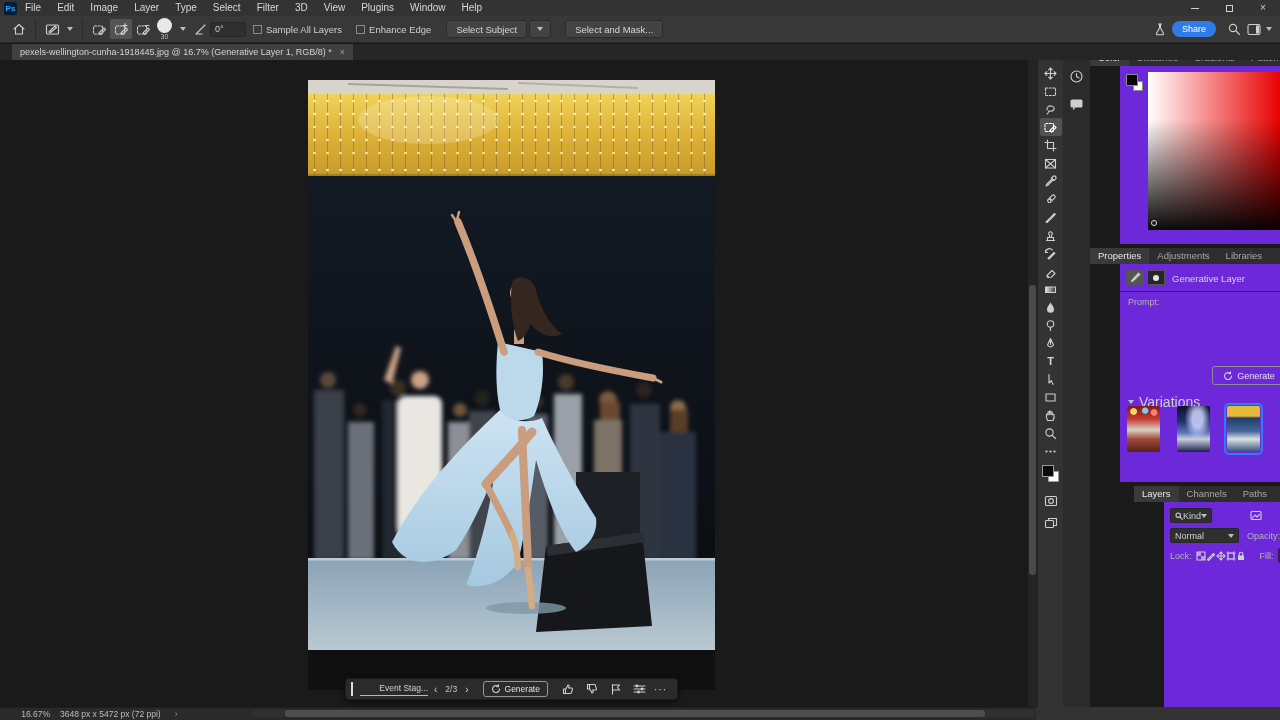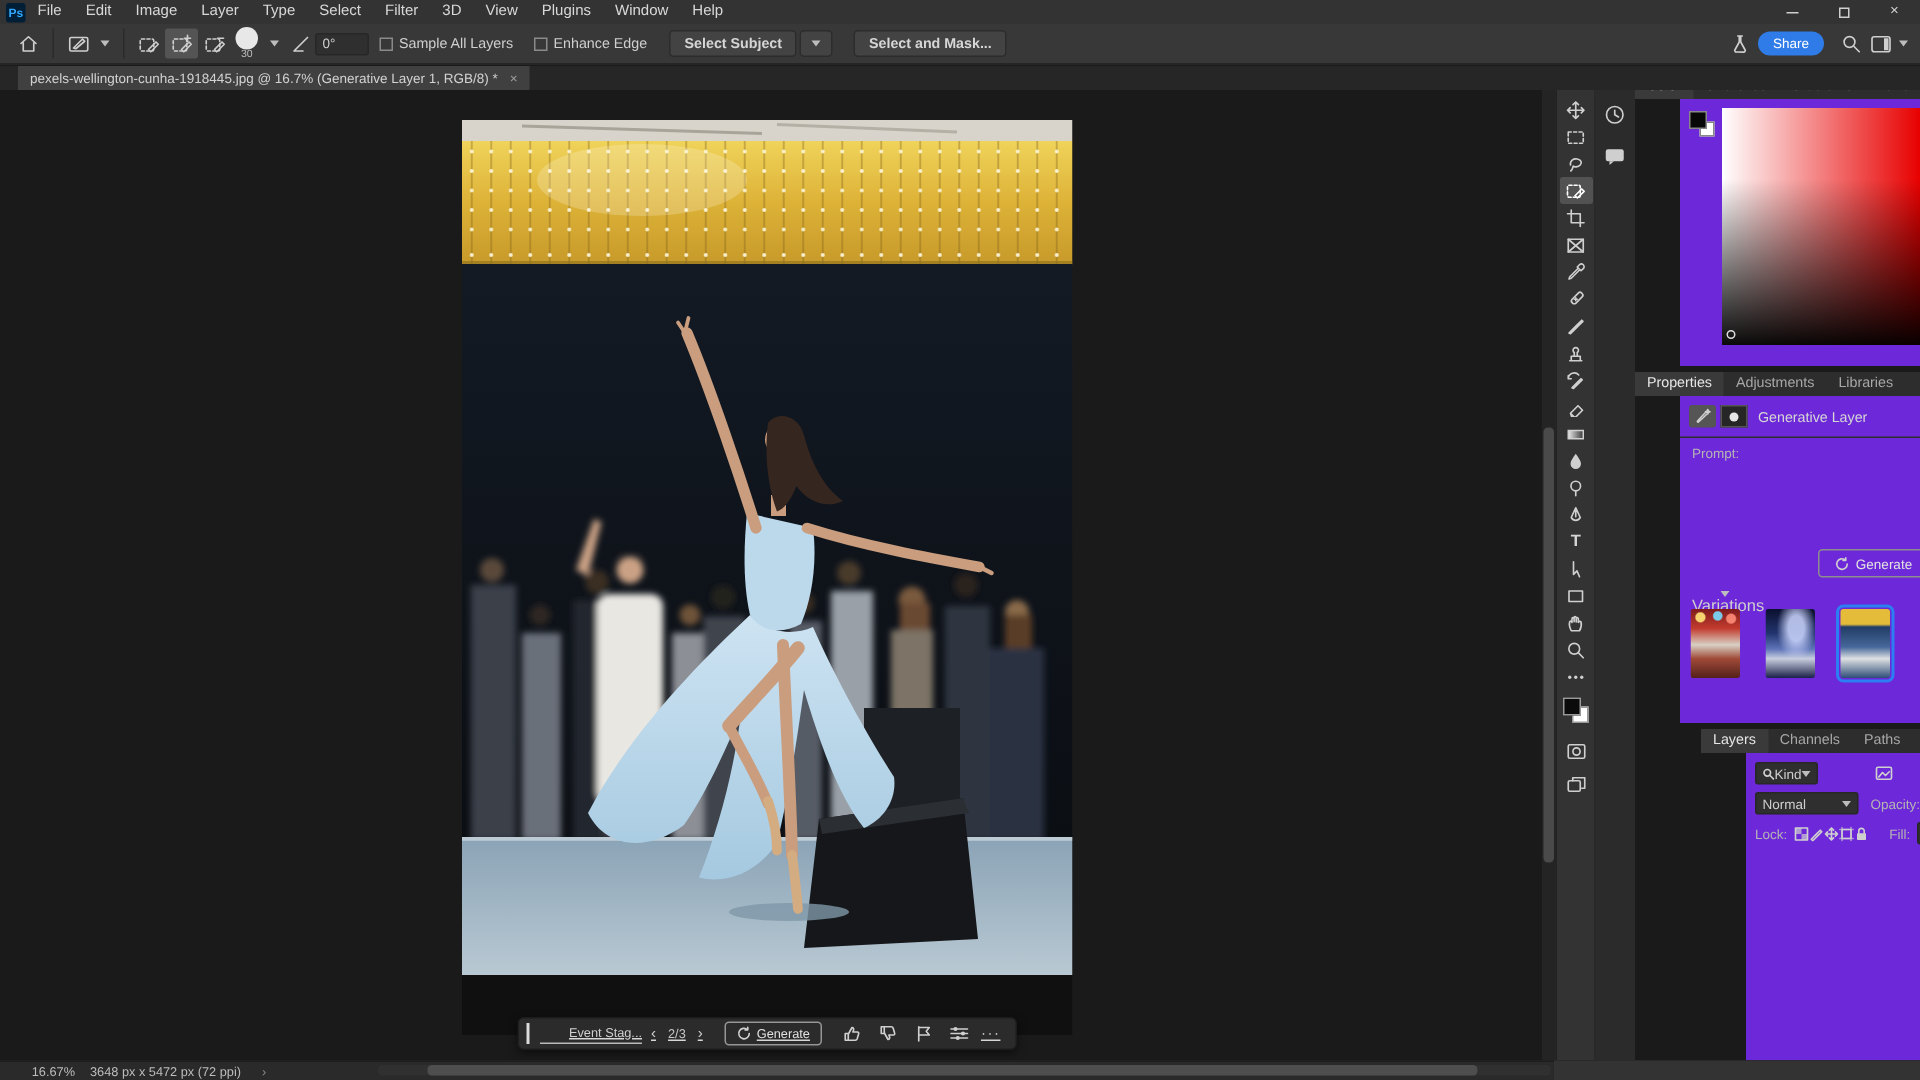--- a/index.html
+++ b/index.html
@@ -16,21 +16,21 @@
   .win-controls { margin-left:auto; display:flex; height:16px; }
   .win-btn { width:34px; height:16px; display:flex; align-items:center; justify-content:center; }
   .wc-min { width:8px; height:1px; background:#cfcfcf; }
   .wc-max { width:7px; height:7px; border:1px solid #cfcfcf; }
   .wc-close { color:#cfcfcf; font-size:10px; line-height:10px; }
 
   #optionsbar { left:0; top:16px; width:1280px; height:27px; background:#383838; border-bottom:1px solid #252525;
     display:flex; align-items:center; z-index:39; }
   .ob-sep { width:1px; height:20px; background:#2a2a2a; margin:0 5px; }
   .ob-btn { height:18px; padding:0 9px; background:#434343; border:1px solid #2c2c2c; border-radius:3px;
-    display:flex; align-items:center; font-size:9.5px; color:#d6d6d6; margin:0 2px;font-weight:bold; }
+    display:flex; align-items:center; font-size:9.5px; color:#d6d6d6; margin:0 2px; }
   .ob-check { display:flex; align-items:center; margin:0 7px; font-size:9.5px; color:#cfcfcf; }
   .cb-box { width:9px; height:9px; border:1px solid #8a8a8a; background:#383838; margin-right:4px; }
   .caret { width:0; height:0; border-left:3.5px solid transparent; border-right:3.5px solid transparent;
     border-top:4px solid #bdbdbd; display:inline-block; }
   .tool-cell { width:22px; height:20px; display:flex; align-items:center; justify-content:center; border-radius:2px; }
   .tool-cell.active { background:#545454; }
   .share-pill { height:16px; padding:0 10px; background:#2f7ce8; color:#fff; border-radius:8px;
     font-size:9px; display:flex; align-items:center; margin:0 5px; }
 
   #tabbar { left:0; top:44px; width:1280px; height:16px; background:#262626; display:flex; z-index:38; }
@@ -39,21 +39,21 @@
   .doc-tab .x { margin-left:8px; color:#9a9a9a; font-size:9px; }
   .collapse-gl { position:absolute; top:1px; font-size:9px; color:#9a9a9a; letter-spacing:-1px; }
 
   
   #canvas-area { left:0; top:60px; width:1028px; height:647px; background:#1a1a1a; overflow:hidden; }
   #doc-image { position:absolute; left:308px; top:20px; width:407px; height:610px; }
 
   
   #ctx-bar { position:absolute; left:345px; top:618px; width:333px; height:22px; background:#2b2b2b;
     border:1px solid #1c1c1c; border-radius:4px; box-shadow:0 2px 6px rgba(0,0,0,.5);
-    display:flex; align-items:center; z-index:30;text-decoration:underline; }
+    display:flex; align-items:center; z-index:30; }
   .ctx-handle { width:2px; height:14px; background:#dcdcdc; margin:0 7px 0 5px; }
   .ctx-input { width:68px; font-size:8.5px; color:#d0d0d0; border-bottom:1px solid #b9b9b9; padding-bottom:2px; }
   .ctx-nav { color:#d0d0d0; font-size:10px; padding:0 6px; }
   .ctx-pager { font-size:8.5px; color:#c6c6c6; padding:0 2px; }
   .ctx-gen { height:16px; margin-left:8px; padding:0 7px; border:1px solid #969696; border-radius:3px;
     display:flex; align-items:center; font-size:8.5px; color:#e2e2e2; }
   .ctx-ic { width:24px; height:16px; display:flex; align-items:center; justify-content:center; }
   .ctx-more { color:#d0d0d0; font-size:10px; letter-spacing:1px; padding:0 6px 0 2px; }
 
   
@@ -100,21 +100,21 @@
     display:flex; align-items:center; justify-content:center; }
   .gl-ic2 { position:absolute; left:27px; top:6px; width:18px; height:15px; background:#262626; border:1px solid #555;
     display:flex; align-items:center; justify-content:center; }
   .gl-name { position:absolute; left:52px; top:9px; font-size:9.5px; color:#d6d6d6; }
   .props-div { position:absolute; left:0; top:27px; width:190px; height:1px; background:#2e2e2e; }
   .prompt-label { position:absolute; left:8px; top:33px; }
   .prompt-box { position:absolute; left:8px; top:44px; width:158px; height:50px; background:#303030;
     border:1px solid #242424; border-radius:2px; padding:4px 5px; font-size:9px; color:#d4d4d4; }
   .gen-btn { position:absolute; left:92px; top:102px; width:74px; height:19px; border:1px solid #8d8d8d; border-radius:3px;
     display:flex; align-items:center; justify-content:center; font-size:9px; color:#e2e2e2; }
-  .variations { position:absolute; left:8px; top:130px; display:flex; align-items:center; font-size:11px; color:#cfcfcf;flex-direction:column; }
+  .variations { position:absolute; left:8px; top:130px; display:flex; align-items:center; font-size:14px; color:#cfcfcf; }
   .var-chev { width:0; height:0; border-left:3.5px solid transparent; border-right:3.5px solid transparent;
     border-top:4px solid #bdbdbd; margin-right:5px; }
   .thumbs { position:absolute; left:7px; top:142px; display:flex; }
   .vthumb { width:33px; height:46px; margin-right:17px; border-radius:2px; }
   .vthumb.sel { outline:2px solid #2b7ff2; outline-offset:1px; }
   .vt1 { background:
       radial-gradient(circle at 20% 12%, rgba(255,230,120,.9) 0 6%, transparent 8%),
       radial-gradient(circle at 55% 10%, rgba(120,220,255,.9) 0 6%, transparent 8%),
       radial-gradient(circle at 82% 14%, rgba(255,140,120,.9) 0 6%, transparent 8%),
       linear-gradient(180deg,#7e1c1c 0%,#c23b2e 28%,#d8d0c4 52%,#a04a38 72%,#54201a 100%); }

